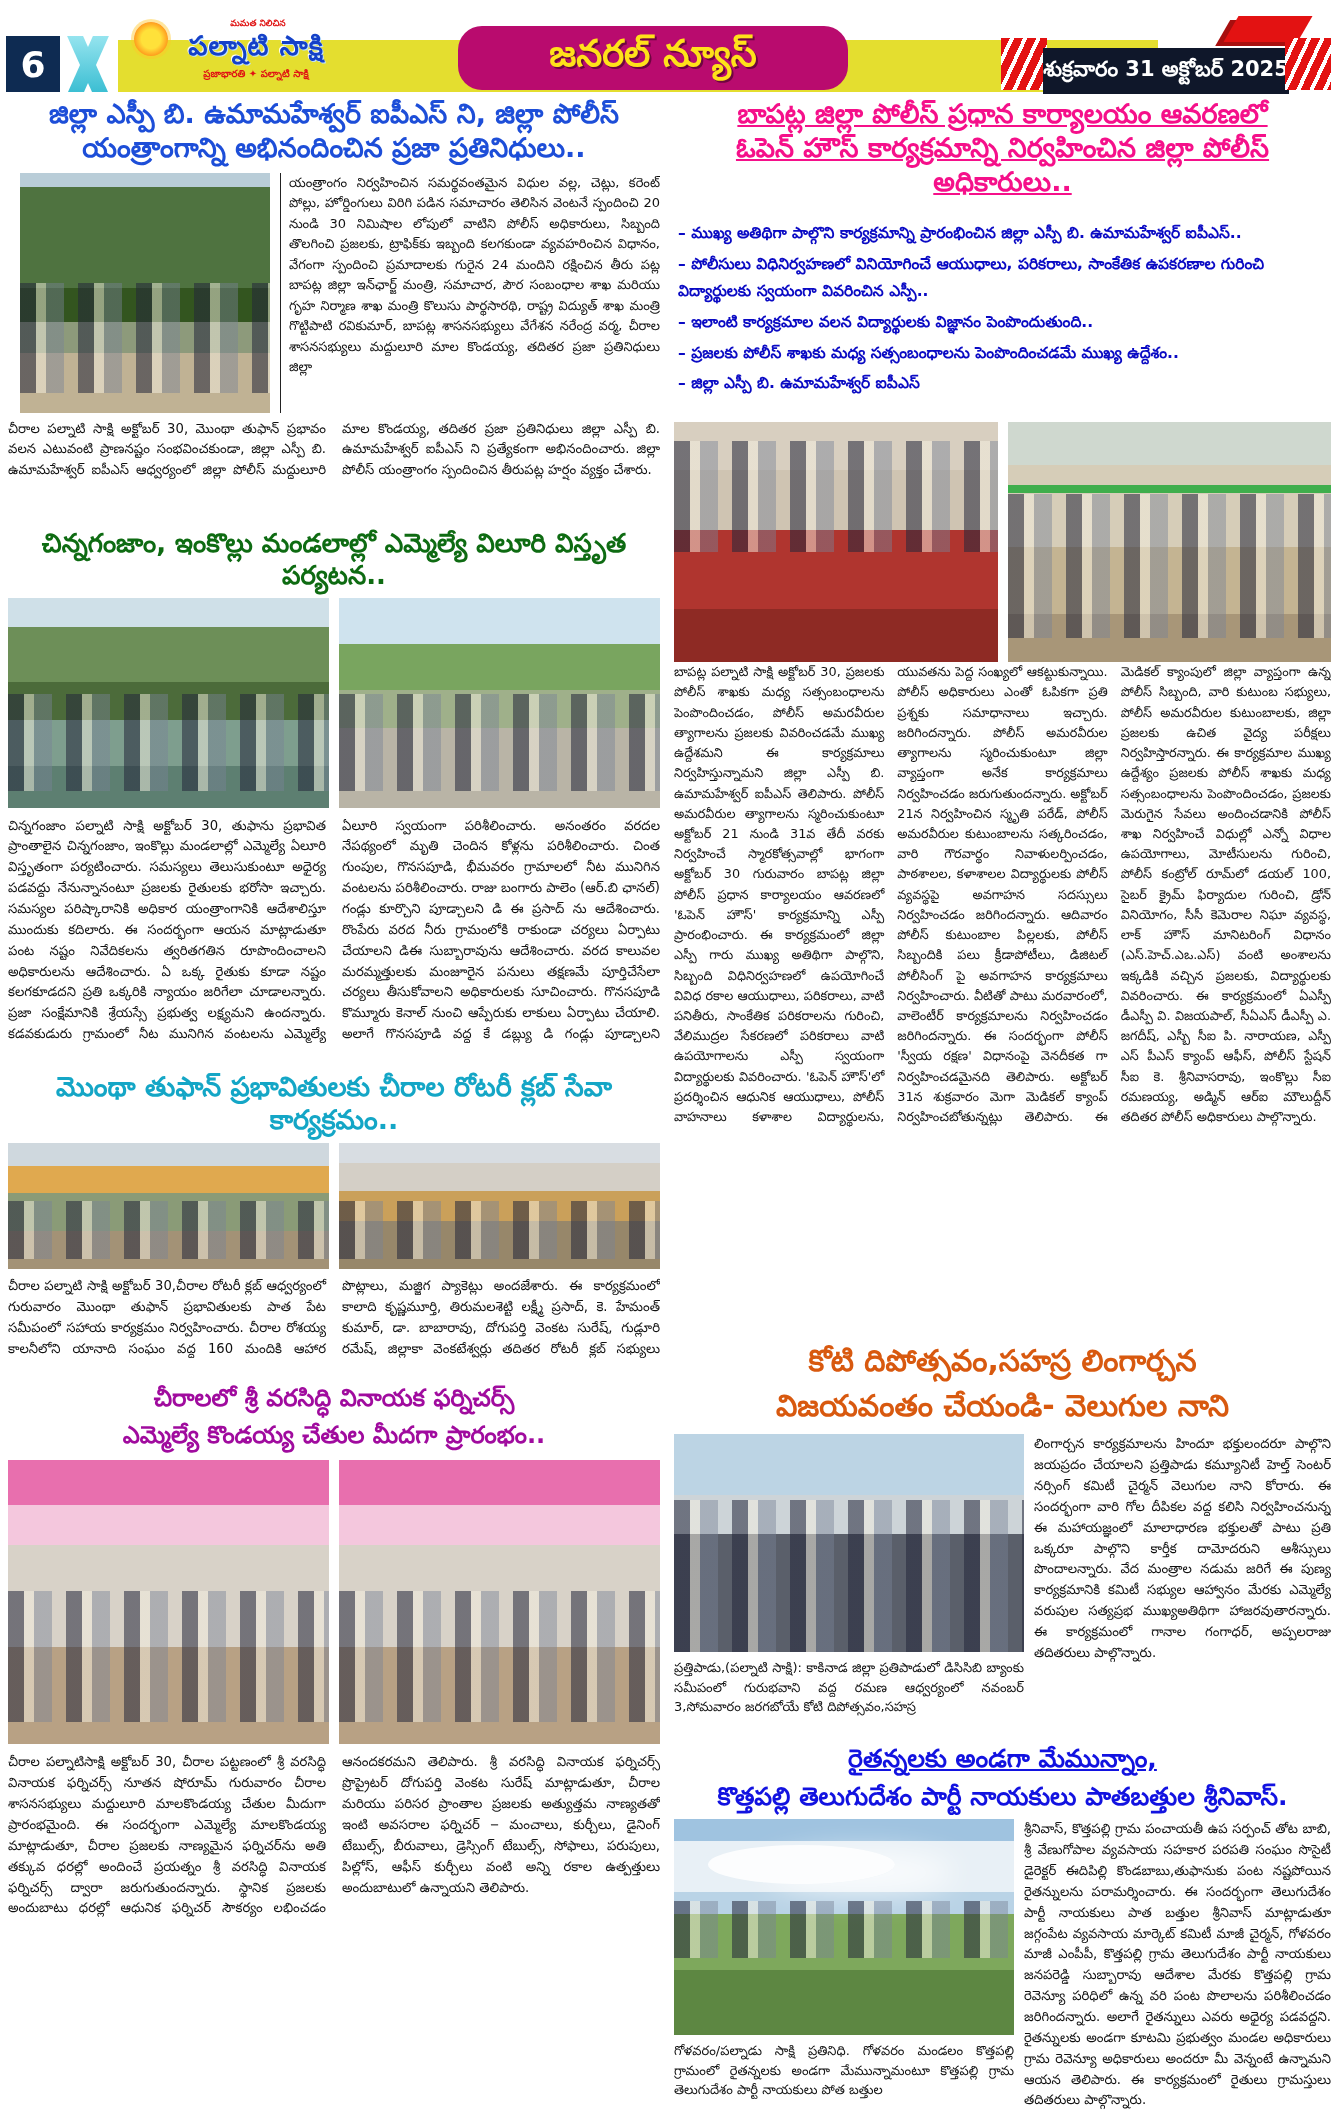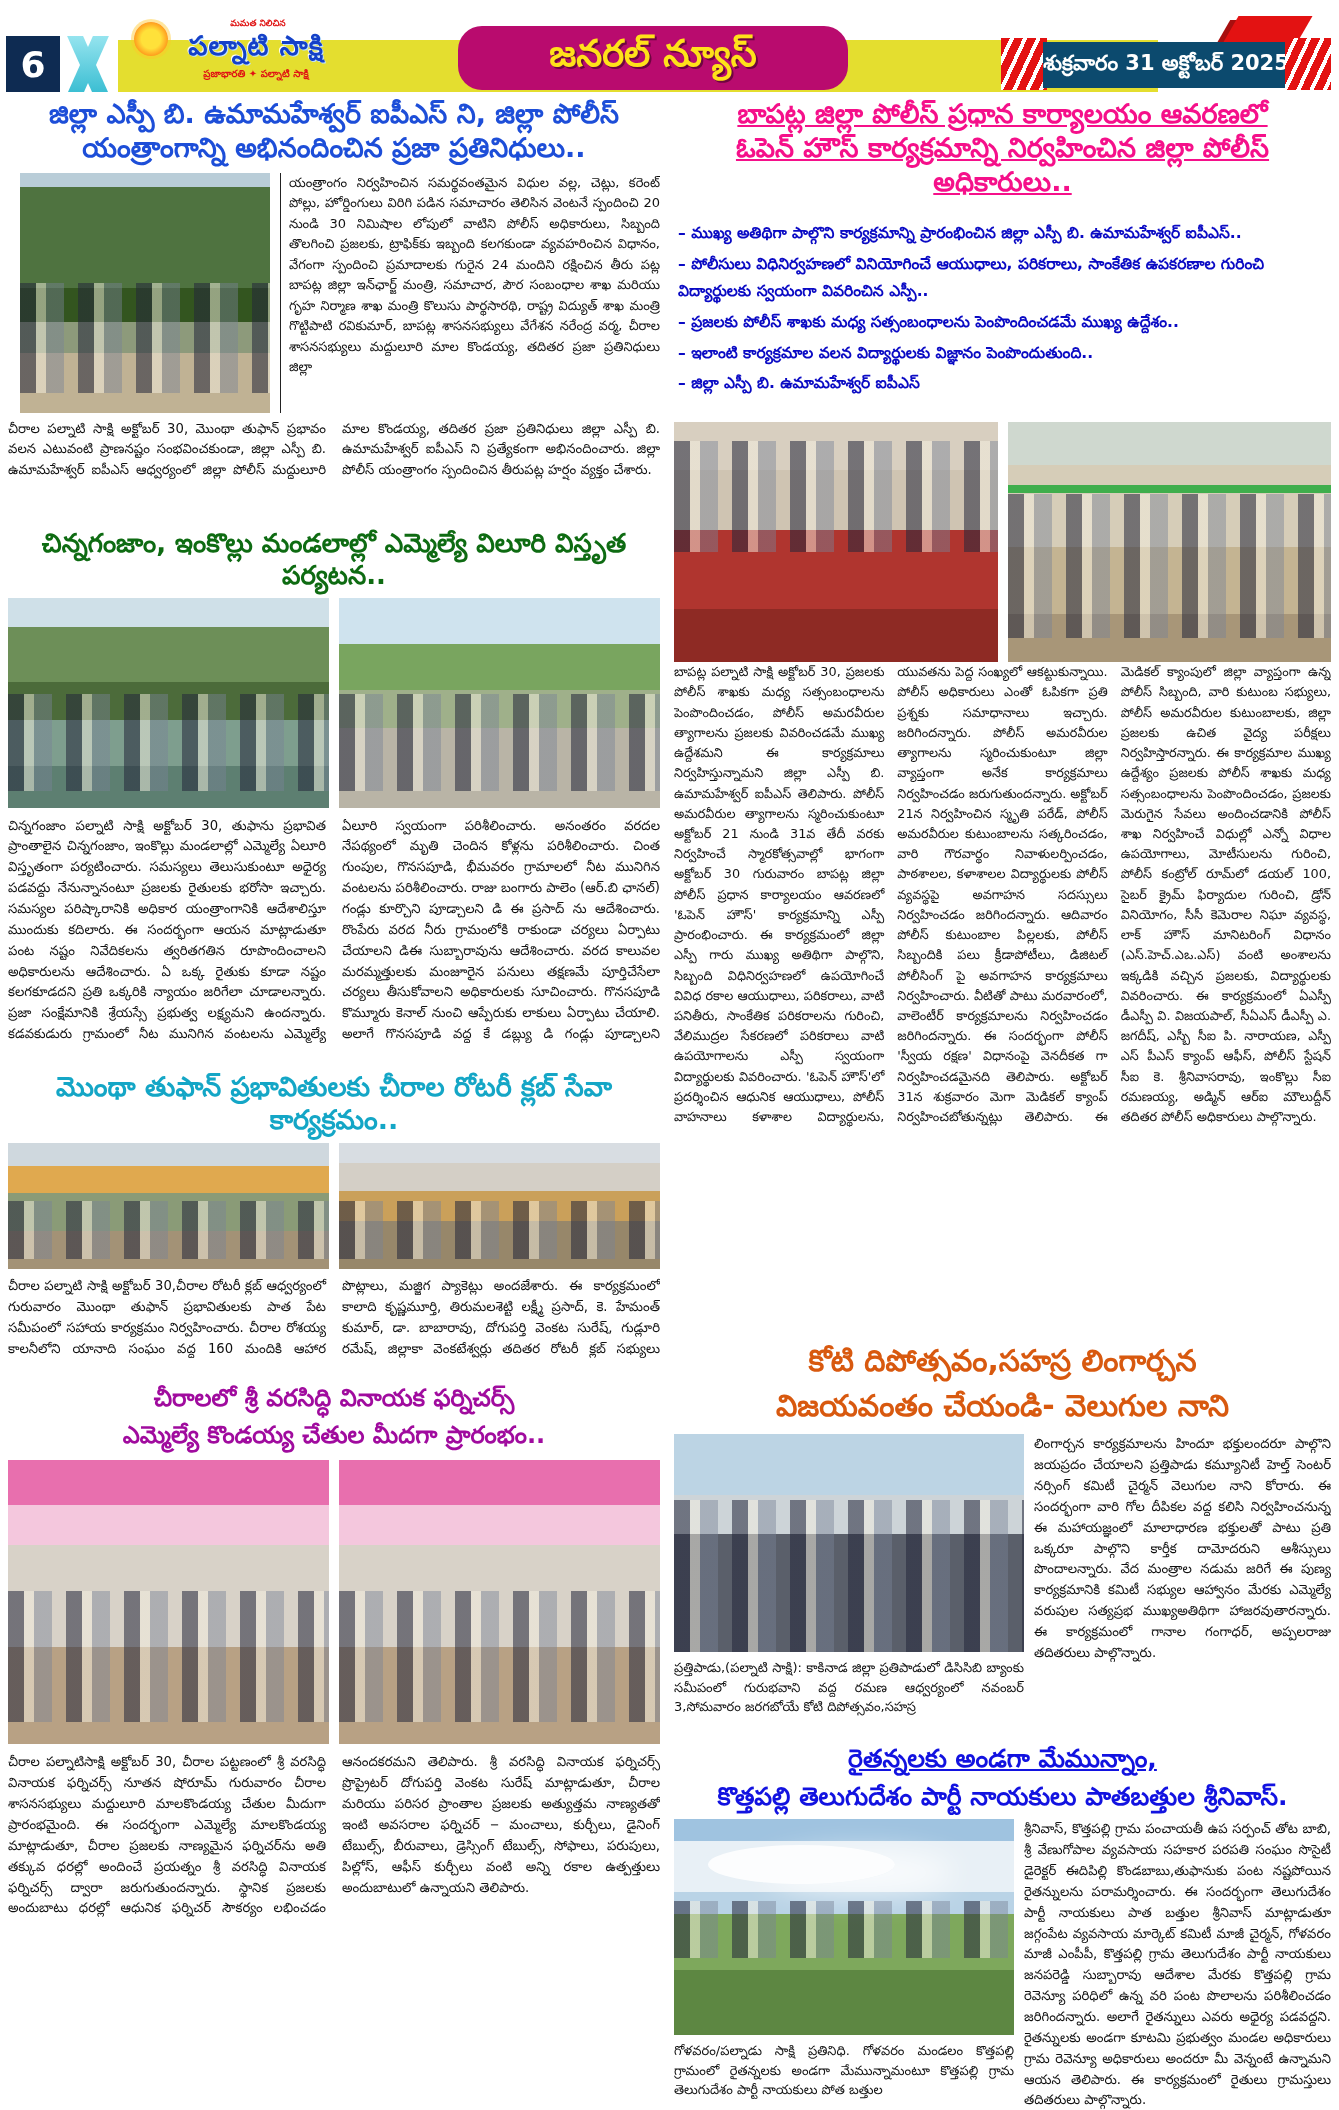--- a/index.html
+++ b/index.html
@@ -23,21 +23,21 @@
   .mast-main { color:#1541c8; font-size:27px; font-weight:bold; padding-left:26px;
                text-shadow:1px 1px 0 #bfe3ff, -1px -1px 0 #ffffff; letter-spacing:1px; }
   .mast-sub { color:#e01414; font-size:10px; font-weight:bold; padding-left:26px; }
   .section-pill { position:absolute; left:458px; top:26px; width:390px; height:64px; background:#b90b6e;
                   border-radius:24px; display:flex; align-items:center; justify-content:center;
                   color:#ffe11a; font-size:37px; font-weight:bold; text-shadow:2px 2px 0 #6d0540; }
   .date-wrap { position:absolute; right:8px; top:34px; width:330px; height:58px; }
   .slashes { position:absolute; top:4px; width:46px; height:52px;
              background:repeating-linear-gradient(115deg,#e31212 0 8px,#ffffff 8px 12px); }
   .slashes.l { left:0; } .slashes.r { right:0; }
-  .date-box { position:absolute; left:42px; top:8px; width:246px; height:46px; background:#0c4a6e;
+  .date-box { position:absolute; left:42px; top:14px; width:246px; height:46px; background:#0f172a;
               display:flex; align-items:center; justify-content:center; color:#ffffff;
               font-size:21px; font-weight:bold; }
   .date-flag { position:absolute; right:26px; top:-18px; width:74px; height:26px; background:#e31212; transform:skewX(-30deg); box-shadow:-6px 4px 0 #a80f0f; }
 
   
   .cols { position:absolute; top:95px; left:8px; width:1323px; height:2010px; display:flex; gap:14px; }
   .lcol { width:652px; } .rcol { flex:1; }
 
   h2 { text-align:center; font-weight:bold; line-height:1.25; }
   .h-art1 { color:#1d4ed8; font-size:27px; margin:2px 0 8px; }
@@ -169,22 +169,22 @@
     <div class="rcol">
 
       <div>
         <h2 class="h-art5">
           <span>బాపట్ల జిల్లా పోలీస్ ప్రధాన కార్యాలయం ఆవరణలో</span><br>
           <span>ఓపెన్ హౌస్ కార్యక్రమాన్ని నిర్వహించిన జిల్లా పోలీస్ అధికారులు..</span>
         </h2>
         <div class="bullets" style="height:192px;">
           <div>– ముఖ్య అతిథిగా పాల్గొని కార్యక్రమాన్ని ప్రారంభించిన జిల్లా ఎస్పీ బి. ఉమామహేశ్వర్ ఐపీఎస్..</div>
           <div>– పోలీసులు విధినిర్వహణలో వినియోగించే ఆయుధాలు, పరికరాలు, సాంకేతిక ఉపకరణాల గురించి విద్యార్థులకు స్వయంగా వివరించిన ఎస్పీ..</div>
+          <div>– ఇలాంటి కార్యక్రమాల వలన విద్యార్థులకు విజ్ఞానం పెంపొందుతుంది..</div>
           <div>– ప్రజలకు పోలీస్ శాఖకు మధ్య సత్సంబంధాలను పెంపొందించడమే ముఖ్య ఉద్దేశం..</div>
-          <div>– ఇలాంటి కార్యక్రమాల వలన విద్యార్థులకు విజ్ఞానం పెంపొందుతుంది..</div>
           <div>– జిల్లా ఎస్పీ బి. ఉమామహేశ్వర్ ఐపీఎస్</div>
         </div>
         <div class="photo-row" style="height:240px;">
           <div class="photo ph-table">
               <div class="figs" style="bottom:46%;"></div>
             </div>
           <div class="photo ph-ribbon">
             <div class="figs" style="bottom:10%; height:60%;"></div>
             <div class="green-line"></div>
           </div>

